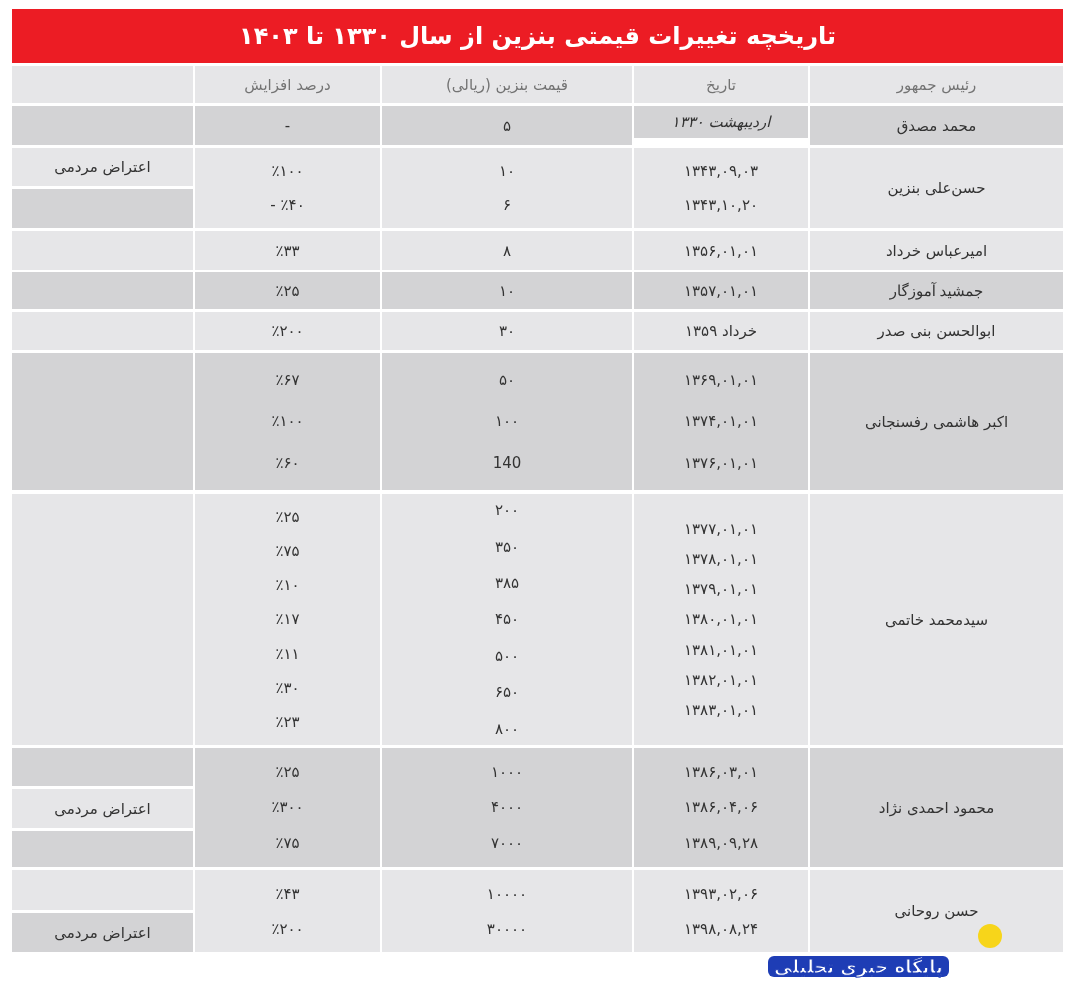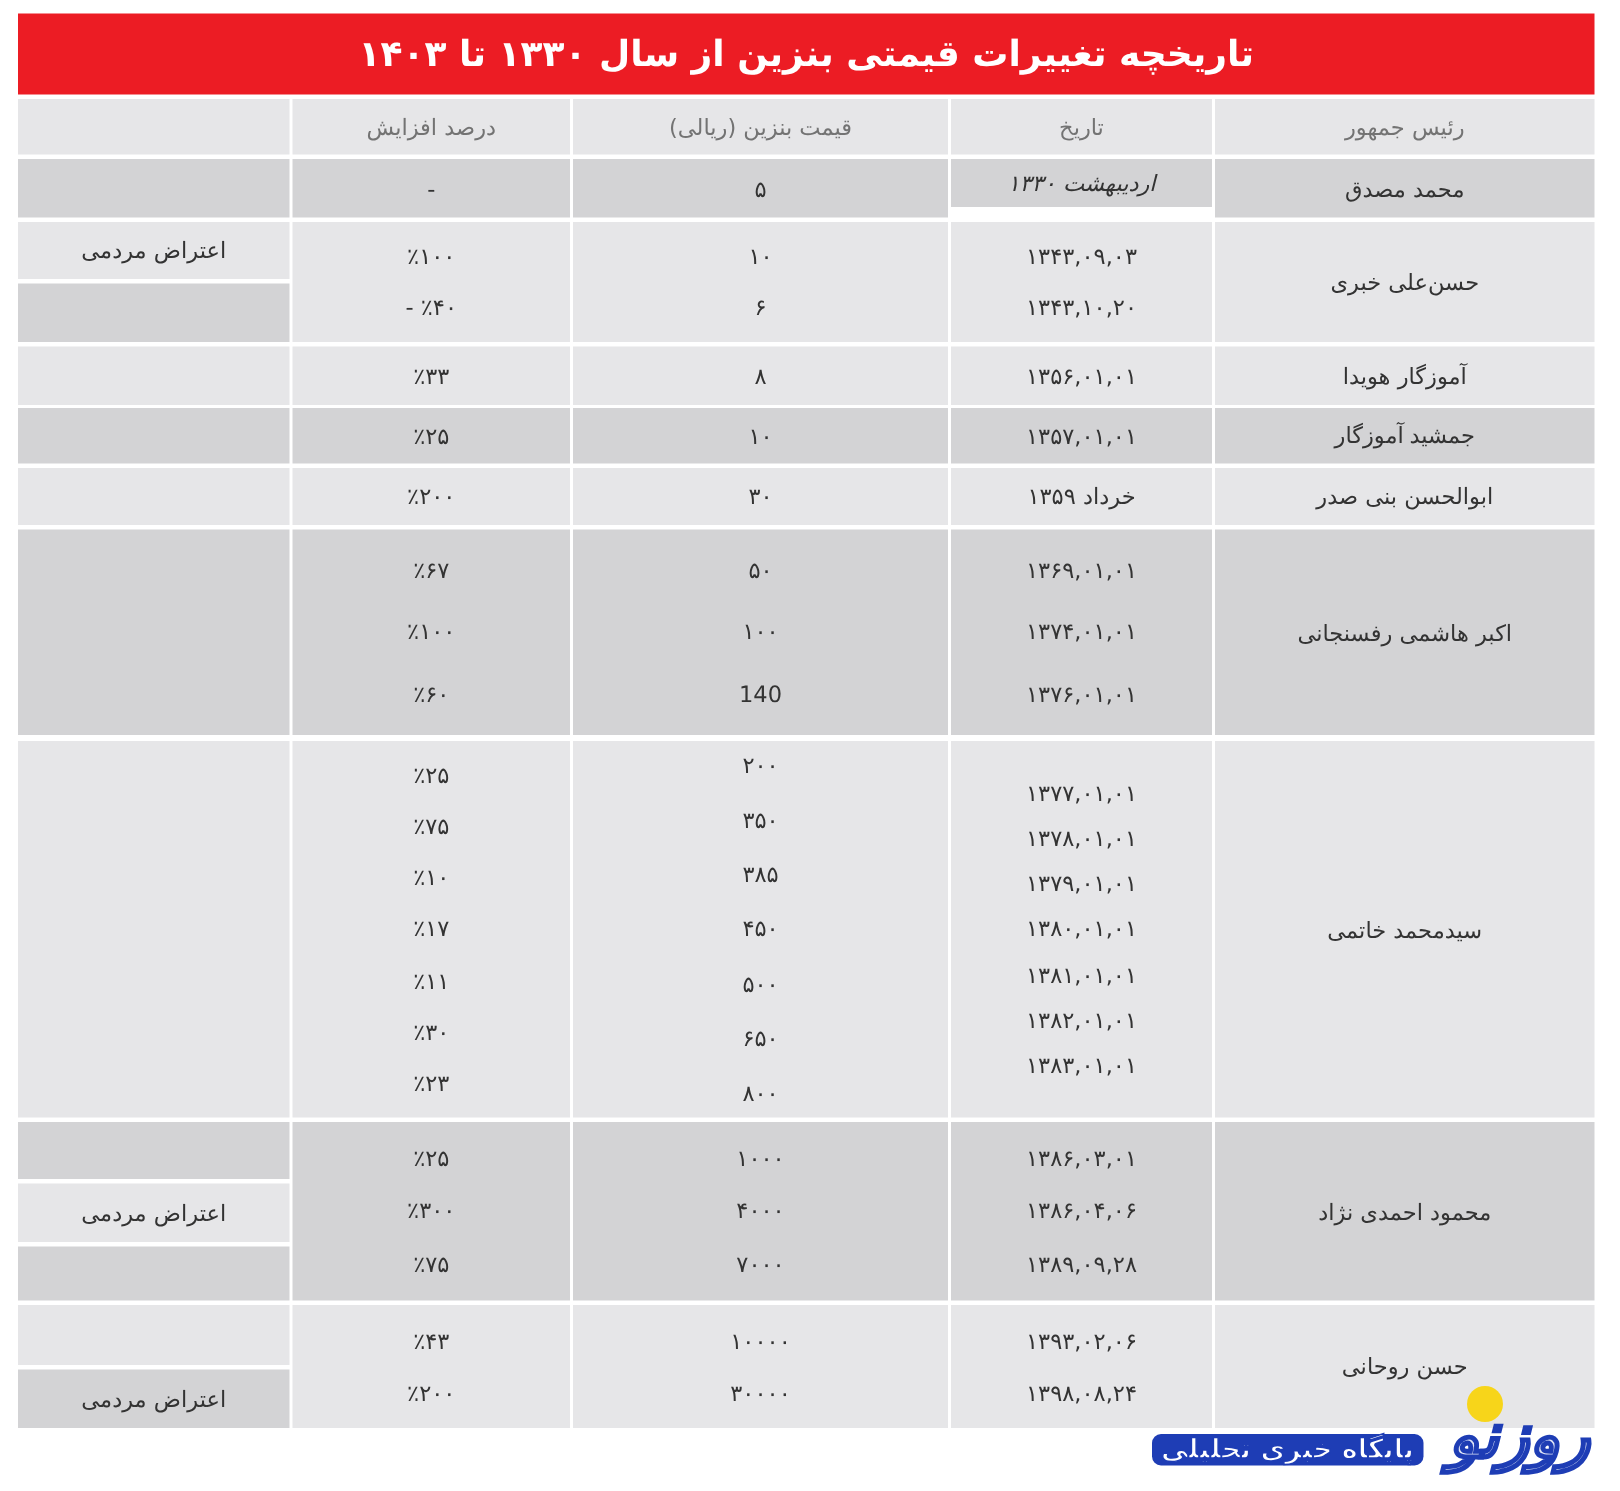--- a/index.html
+++ b/index.html
@@ -55,40 +55,40 @@
       <span class="line">اردیبهشت ۱۳۳۰</span>
     </div>
     <div class="cell dark single" style="left: 382px; top: 106px; width: 250px; height: 39px;">
       <span class="line">۵</span>
     </div>
     <div class="cell dark single" style="left: 195px; top: 106px; width: 185px; height: 39px;">
       <span class="line">-</span>
     </div>
     <div class="cell dark single" style="left: 12px; top: 106px; width: 181px; height: 39px;"></div>
     <div class="cell light single" style="left: 810px; top: 148px; width: 253px; height: 80px;">
-      <span class="line">حسن‌علی خبری</span>
+      <span class="line">حسن‌علی بنزین</span>
     </div>
     <div class="cell light" style="left: 634px; top: 148px; width: 174px; height: 80px; padding: 6px 0px;">
       <span class="line">۱۳۴۳,۰۹,۰۳</span>
       <span class="line">۱۳۴۳,۱۰,۲۰</span>
     </div>
     <div class="cell light" style="left: 382px; top: 148px; width: 250px; height: 80px; padding: 6px 0px;">
       <span class="line">۱۰</span>
       <span class="line">۶</span>
     </div>
     <div class="cell light" style="left: 195px; top: 148px; width: 185px; height: 80px; padding: 6px 0px;">
       <span class="line">٪۱۰۰</span>
       <span class="line">٪۴۰ -</span>
     </div>
     <div class="cell light single" style="left: 12px; top: 148px; width: 181px; height: 38px;">
       <span class="line">اعتراض مردمی</span>
     </div>
     <div class="cell dark single" style="left: 12px; top: 189px; width: 181px; height: 39px;"></div>
     <div class="cell light single" style="left: 810px; top: 231px; width: 253px; height: 39px;">
-      <span class="line">آموزگار هویدا</span>
+      <span class="line">امیرعباس خرداد</span>
     </div>
     <div class="cell light single" style="left: 634px; top: 231px; width: 174px; height: 39px;">
       <span class="line">۱۳۵۶,۰۱,۰۱</span>
     </div>
     <div class="cell light single" style="left: 382px; top: 231px; width: 250px; height: 39px;">
       <span class="line">۸</span>
     </div>
     <div class="cell light single" style="left: 195px; top: 231px; width: 185px; height: 39px;">
       <span class="line">٪۳۳</span>
     </div>
@@ -208,15 +208,14 @@
       <span class="line">٪۲۰۰</span>
     </div>
     <div class="cell light single" style="left: 12px; top: 870px; width: 181px; height: 40px;"></div>
     <div class="cell dark single" style="left: 12px; top: 913px; width: 181px; height: 39px;">
       <span class="line">اعتراض مردمی</span>
     </div>
   </div>
 
 <div class="logo">
   <div class="logo-sun"></div>
-  <div class="logo-mark">روزنو</div>
   <div class="logo-sub">پایگاه خبری تحلیلی</div>
 </div>
 
 </body></html>

